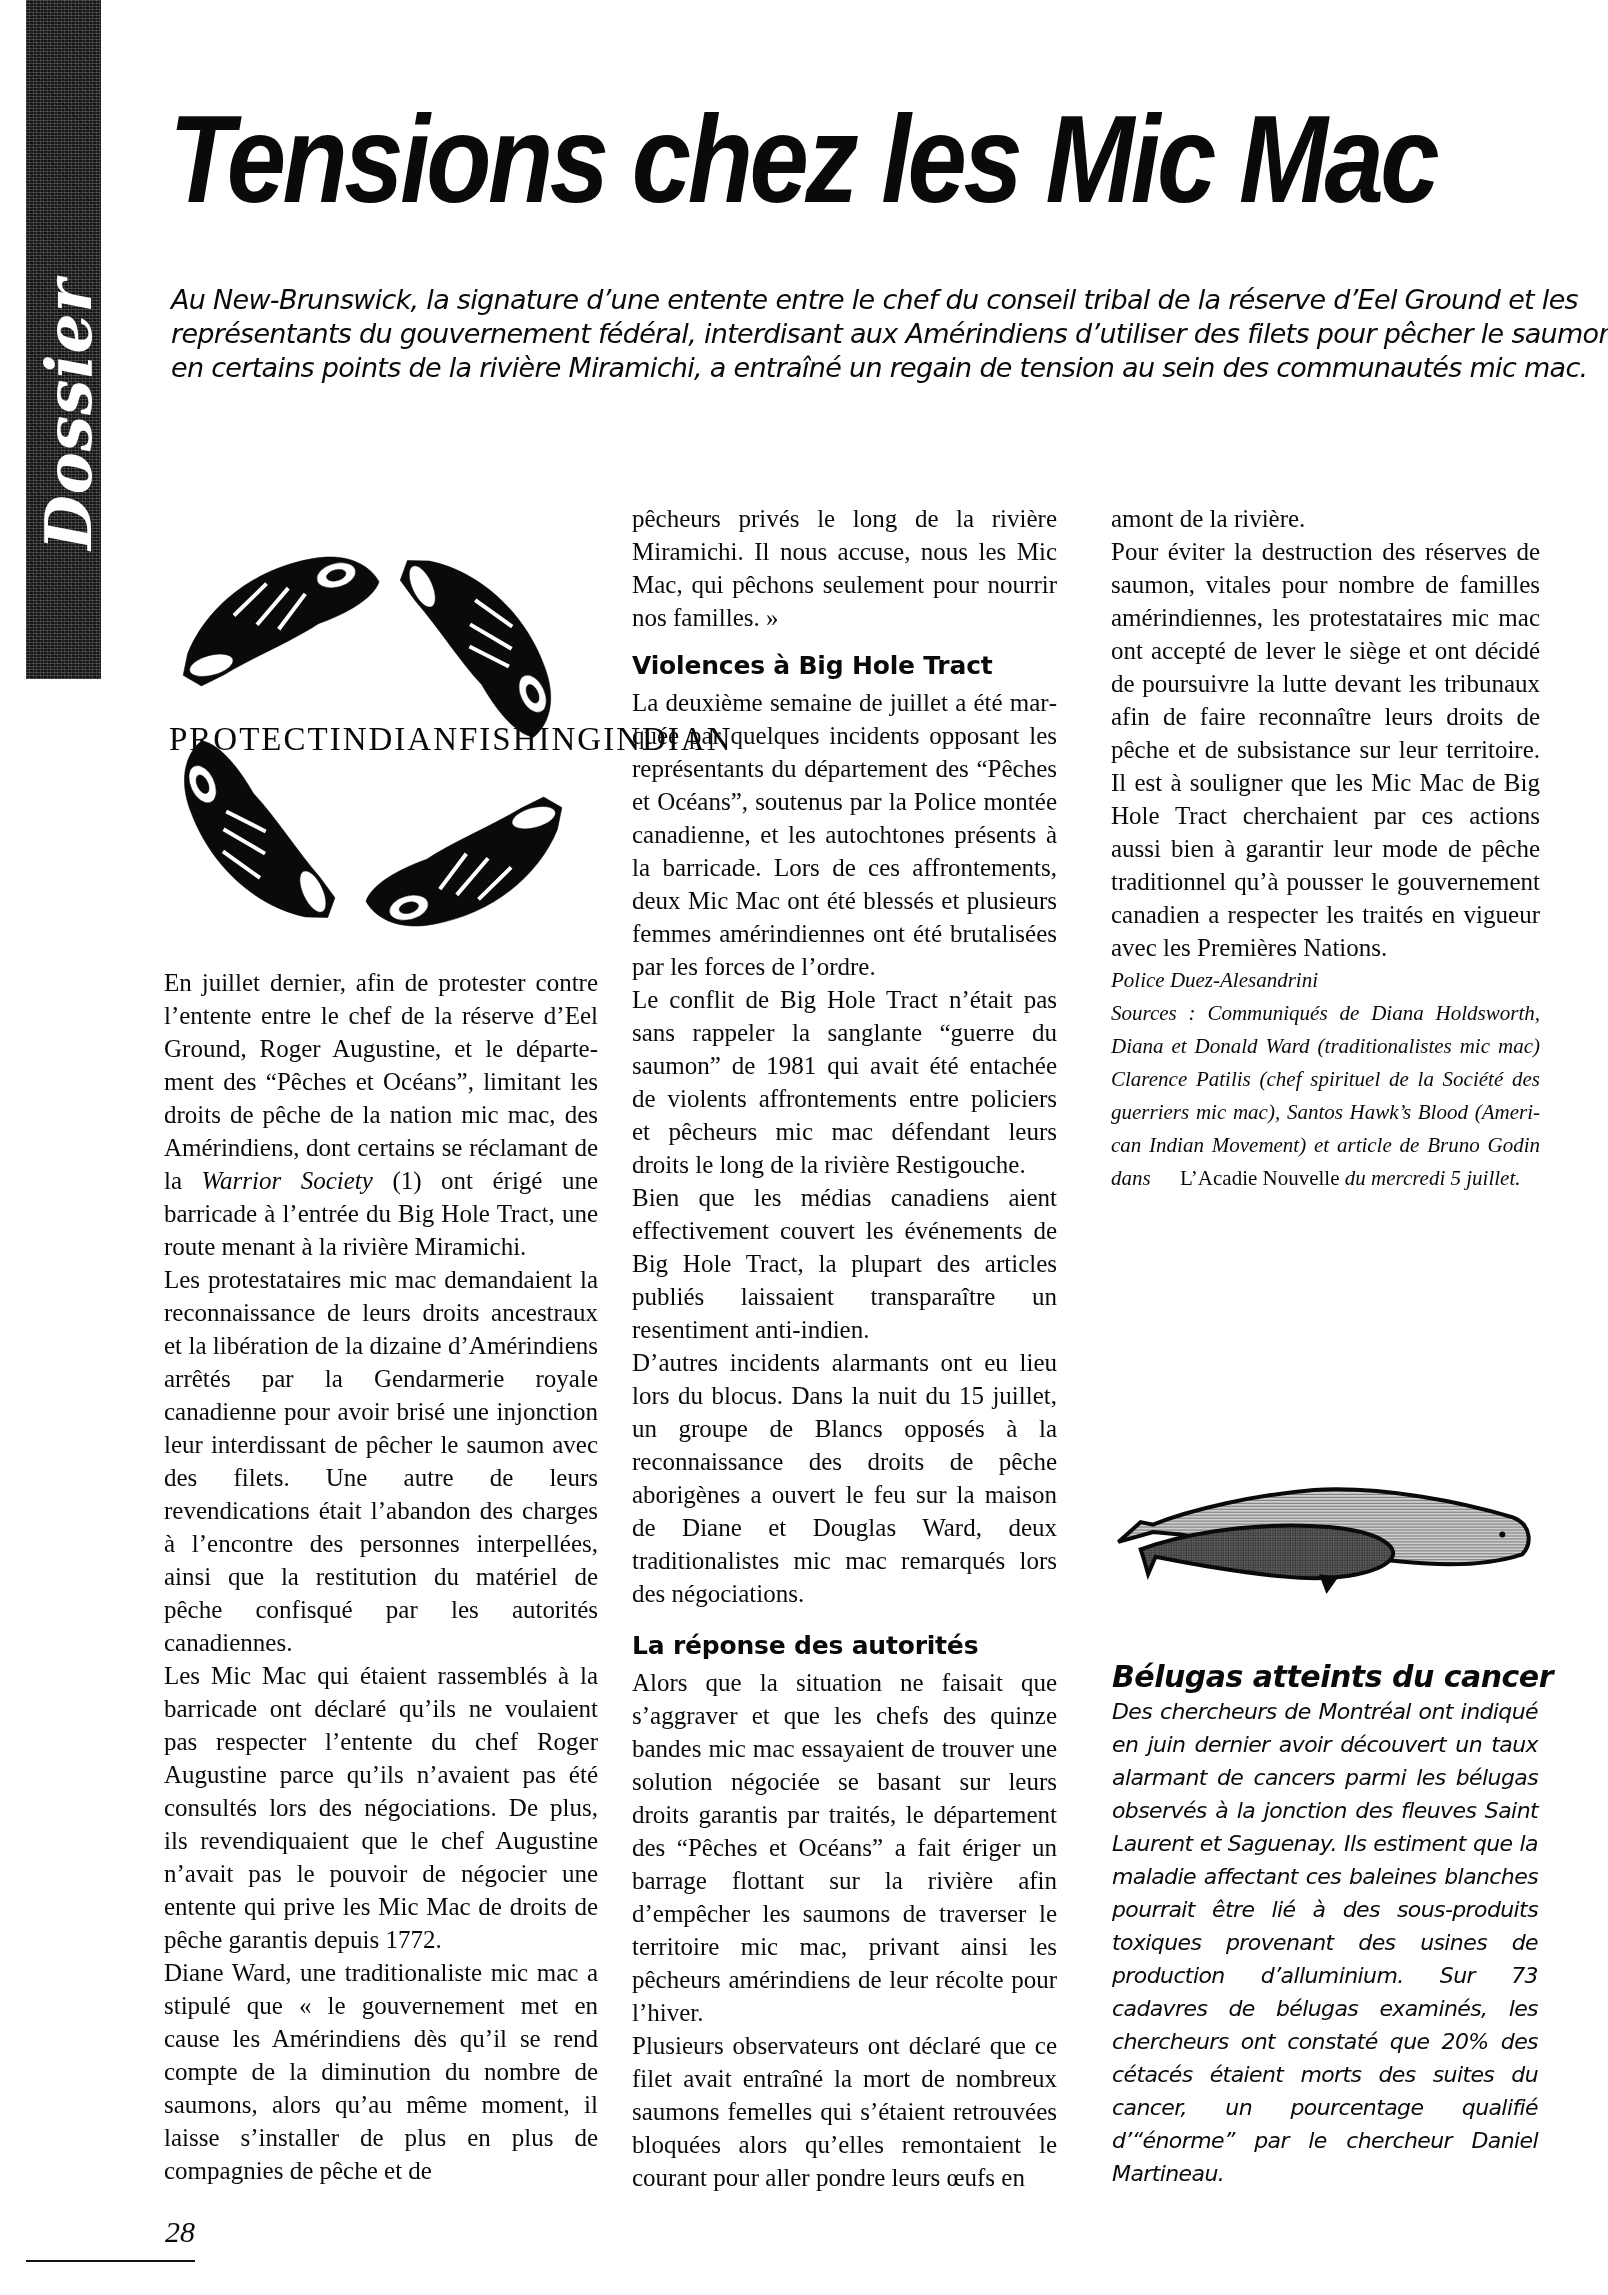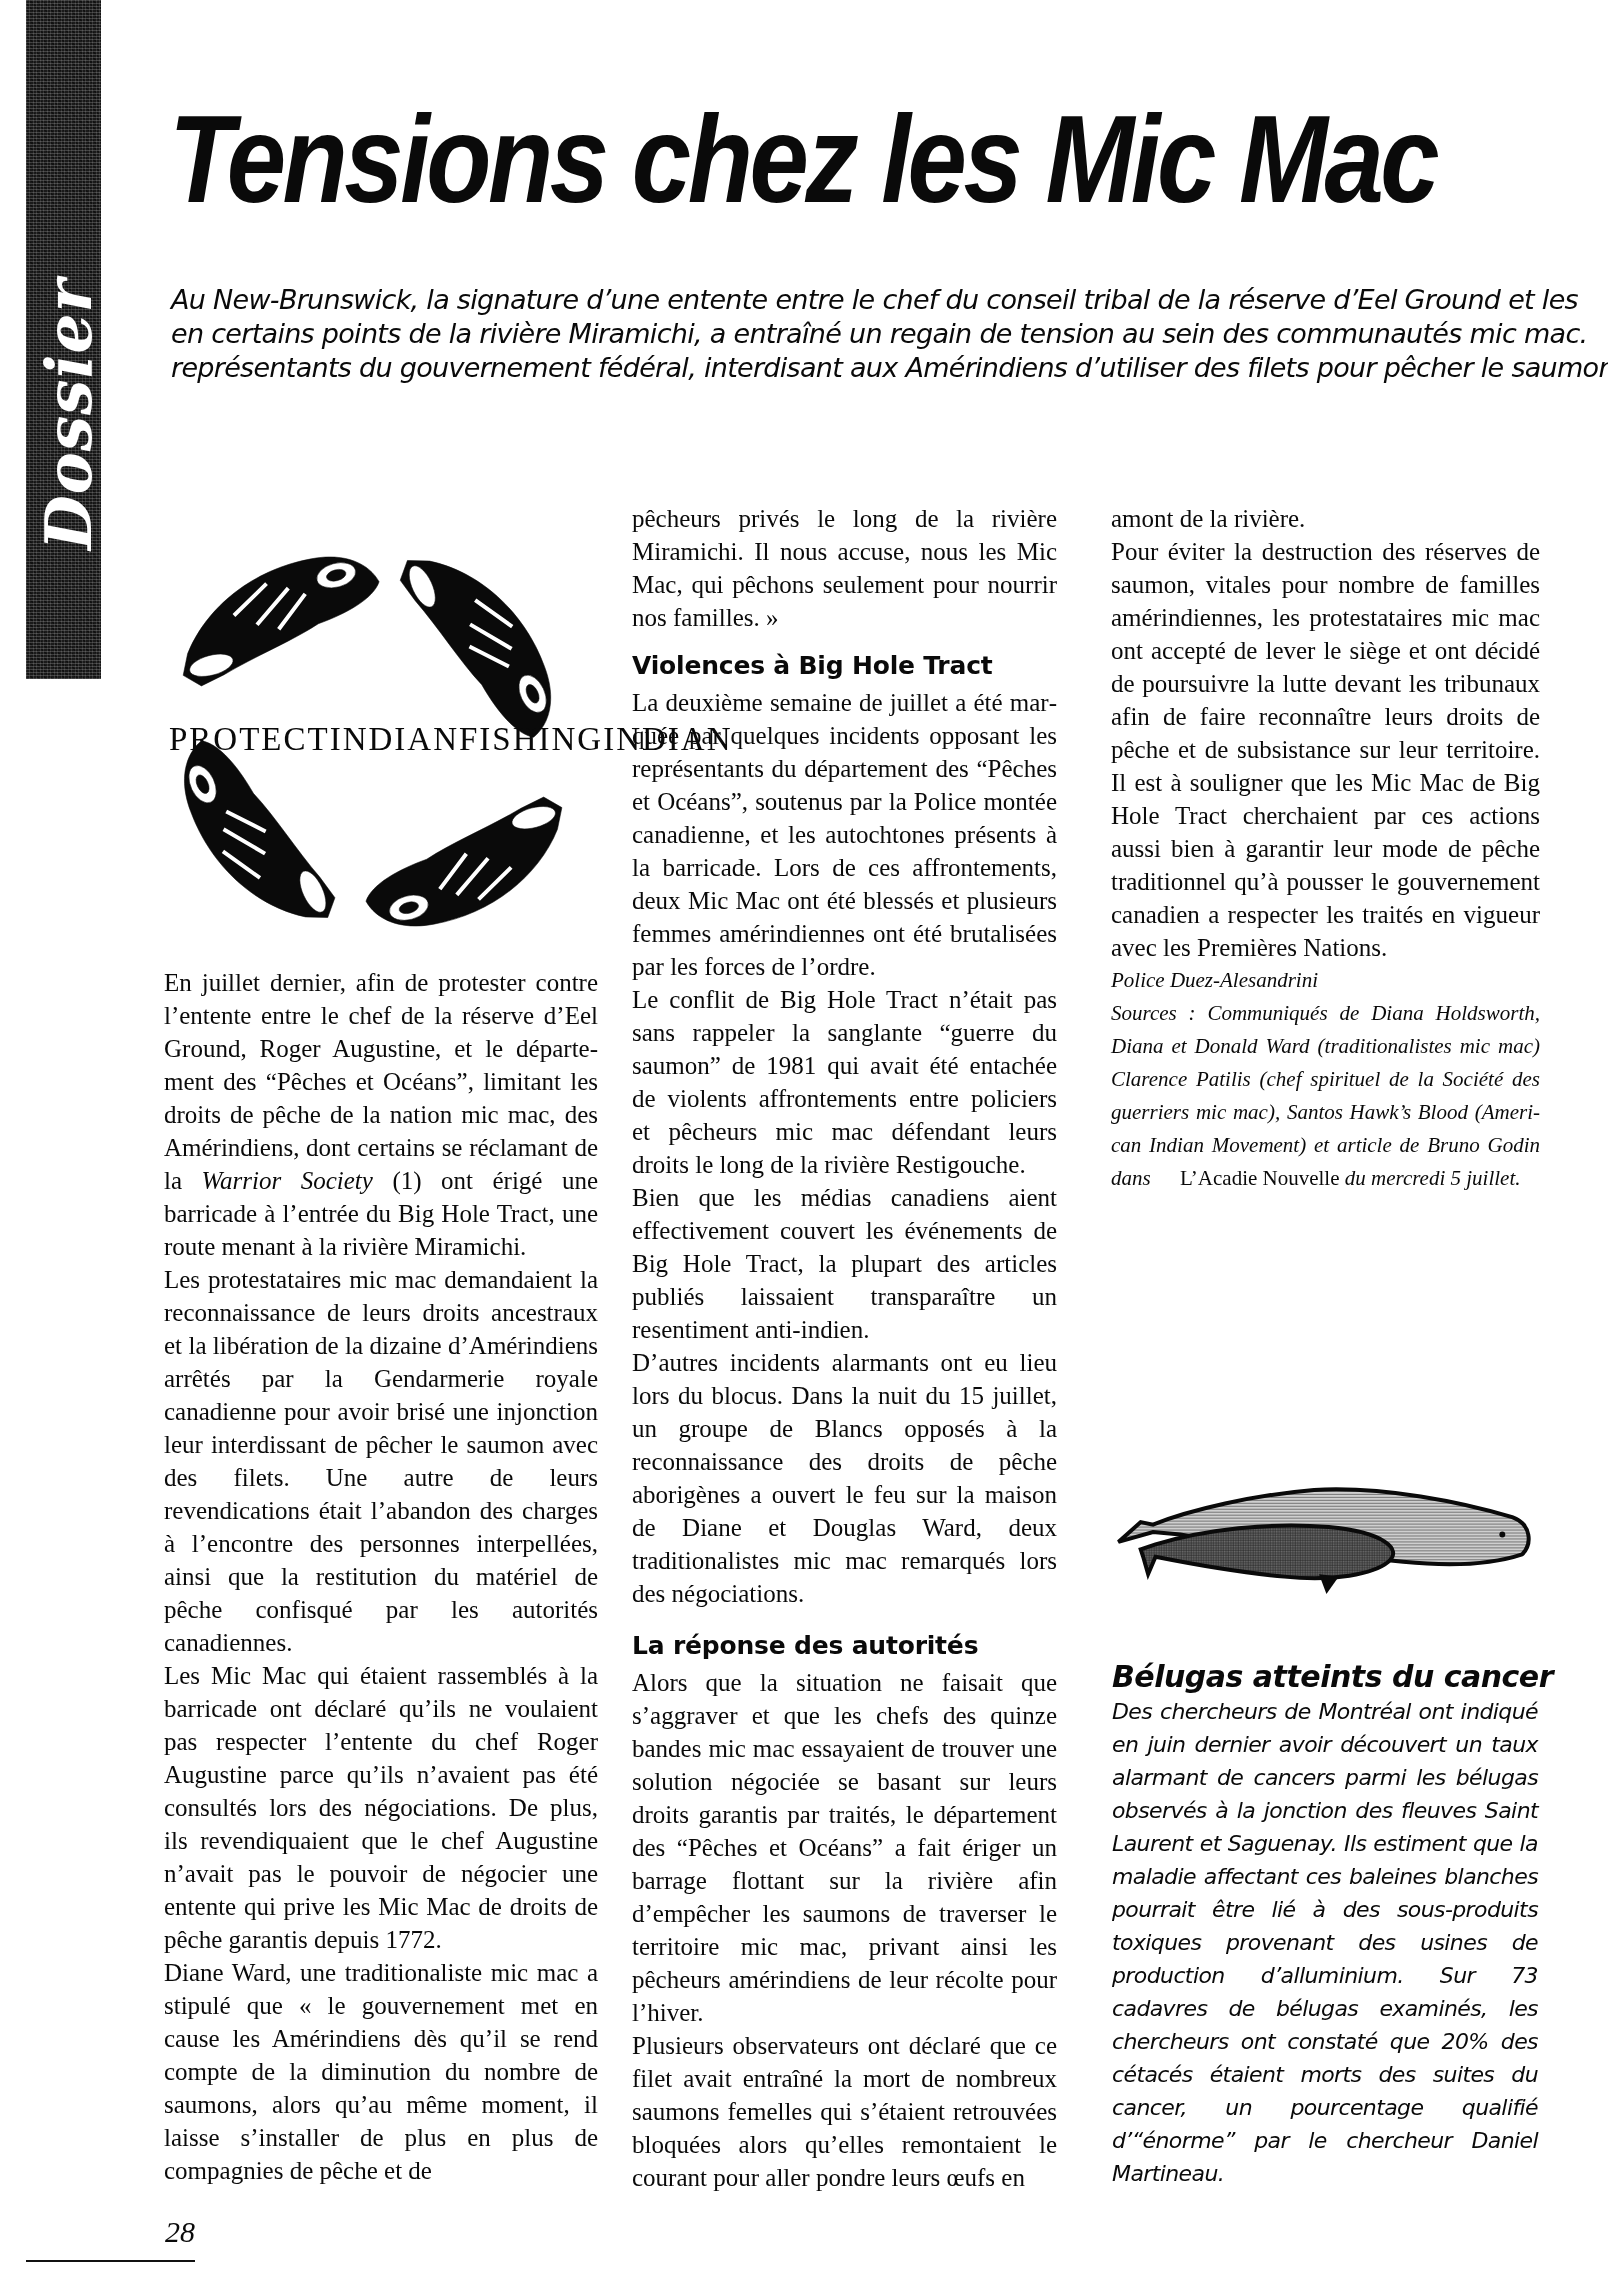--- a/index.html
+++ b/index.html
@@ -91,22 +91,22 @@
 </head>
 <body>
 
 <div class="sidebar"></div>
 <div class="sidebar-label">Dossier</div>
 
 <h1 class="title" style="margin:0;font-weight:bold;">Tensions chez les Mic Mac</h1>
 
 <div class="intro">
   <span>Au New-Brunswick, la signature d’une entente entre le chef du conseil tribal de la réserve d’Eel Ground et les</span>
+  <span>représentants du gouvernement fédéral, interdisant aux Amérindiens d’utiliser des filets pour pêcher le saumon</span>
   <span>en certains points de la rivière Miramichi, a entraîné un regain de tension au sein des communautés mic mac.</span>
-  <span>représentants du gouvernement fédéral, interdisant aux Amérindiens d’utiliser des filets pour pêcher le saumon</span>
 </div>
 
 <div class="logo">
   <svg width="417" height="412" viewBox="0 0 840 830">
     <g fill="#0a0a0a" stroke="#0a0a0a">
 
       <g transform="translate(230,150) rotate(-15)">
         <path d="M-210,40 C-150,-40 -40,-90 80,-80 C150,-75 190,-40 200,0 C180,30 120,45 60,50 C0,70 -80,80 -150,100 L-200,110 L-230,80 Z"></path>
         <ellipse cx="120" cy="-35" rx="40" ry="24" fill="#fff"></ellipse>
         <ellipse cx="120" cy="-35" rx="20" ry="11" fill="#0a0a0a"></ellipse>

